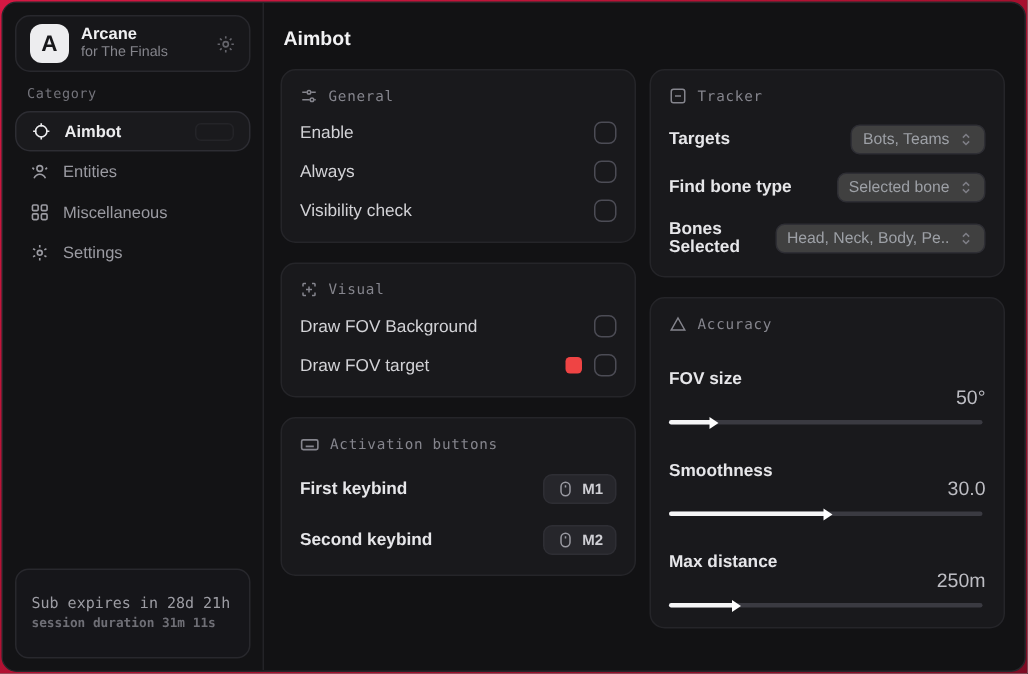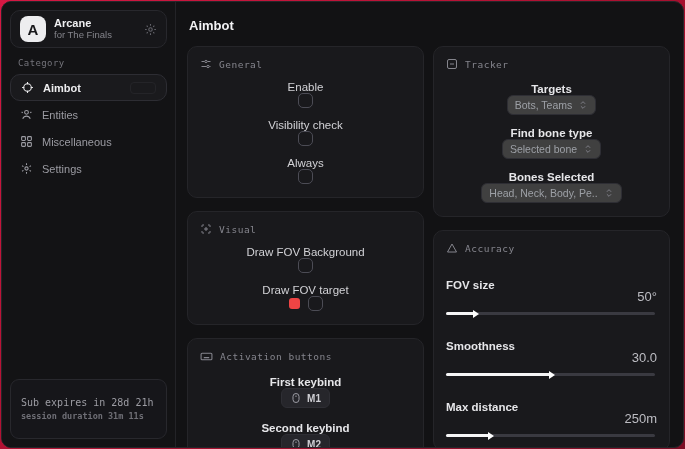--- a/index.html
+++ b/index.html
@@ -43,21 +43,21 @@
   .side-footer .l1 { font-family:"DejaVu Sans Mono", monospace; font-size:10px; color:#9d9da4; }
   .side-footer .l2 { font-family:"DejaVu Sans Mono", monospace; font-size:8.5px; font-weight:bold; color:#6f6f76; margin-top:3px; }
   
   .main { flex:1; padding:14px 13px 0 11px; }
   .page-title { font-size:13px; font-weight:bold; color:#f2f2f4; margin:2px 0 13px 2px; }
   .cols { display:flex; gap:9px; }
   .col { flex:1; display:flex; flex-direction:column; gap:13px; }
   .card { background:#19191c; border:1px solid #252529; border-radius:10px; padding:11px 12px 13px; }
   .card-head { display:flex; align-items:center; gap:7px; color:#85858d;
     font-family:"DejaVu Sans Mono", monospace; font-size:9.5px; letter-spacing:.5px; }
-  .row { display:flex; align-items:center; justify-content:space-between; margin-top:11px; min-height:15px;flex-direction:column; }
+  .row { display:flex; align-items:center; justify-content:space-between; margin-top:11px; min-height:15px; }
   .row-label { font-size:11.5px; color:#d2d2d6; }
   .row-label.strong { font-weight:bold; color:#e6e6e9; }
   .row-right { display:flex; align-items:center; gap:8px; }
   .checkbox { width:15px; height:15px; border:1.6px solid #4c4c55; border-radius:5px;
     background:transparent; cursor:pointer; }
   .swatch { width:11px; height:11px; border-radius:3px; cursor:pointer; }
   .keybtn { display:flex; align-items:center; gap:5px; background:#26262b; border:1px solid #2e2e34;
     border-radius:6px; padding:3px 8px; color:#cfcfd4; font-size:10px; font-weight:bold; cursor:pointer; }
   .keybtn svg { color:#9a9aa2; }
   .dropdown { display:flex; align-items:center; gap:6px; background:#404040; border:1px solid #2e2e34;
@@ -151,25 +151,25 @@
                 <circle cx="12" cy="7" r="2.4"></circle>
                 <circle cx="16" cy="17" r="2.4"></circle>
             </svg>
             <span>General</span>
           </div>
           <div class="row">
             <span class="row-label">Enable</span>
             <span class="checkbox"></span>
           </div>
           <div class="row">
+            <span class="row-label">Always</span>
+            <span class="checkbox"></span>
+          </div>
+          <div class="row">
             <span class="row-label">Visibility check</span>
-            <span class="checkbox"></span>
-          </div>
-          <div class="row">
-            <span class="row-label">Always</span>
             <span class="checkbox"></span>
           </div>
         </div>
 
         <div class="card">
           <div class="card-head">
             <svg width="12" height="12" viewBox="0 0 24 24" fill="none" stroke="currentColor" stroke-width="2">
               <path d="M12 8v8M8 12h8"></path>
                 <path d="M4 8V5a1 1 0 0 1 1-1h3M16 4h3a1 1 0 0 1 1 1v3M20 16v3a1 1 0 0 1-1 1h-3M8 20H5a1 1 0 0 1-1-1v-3"></path>
             </svg>

